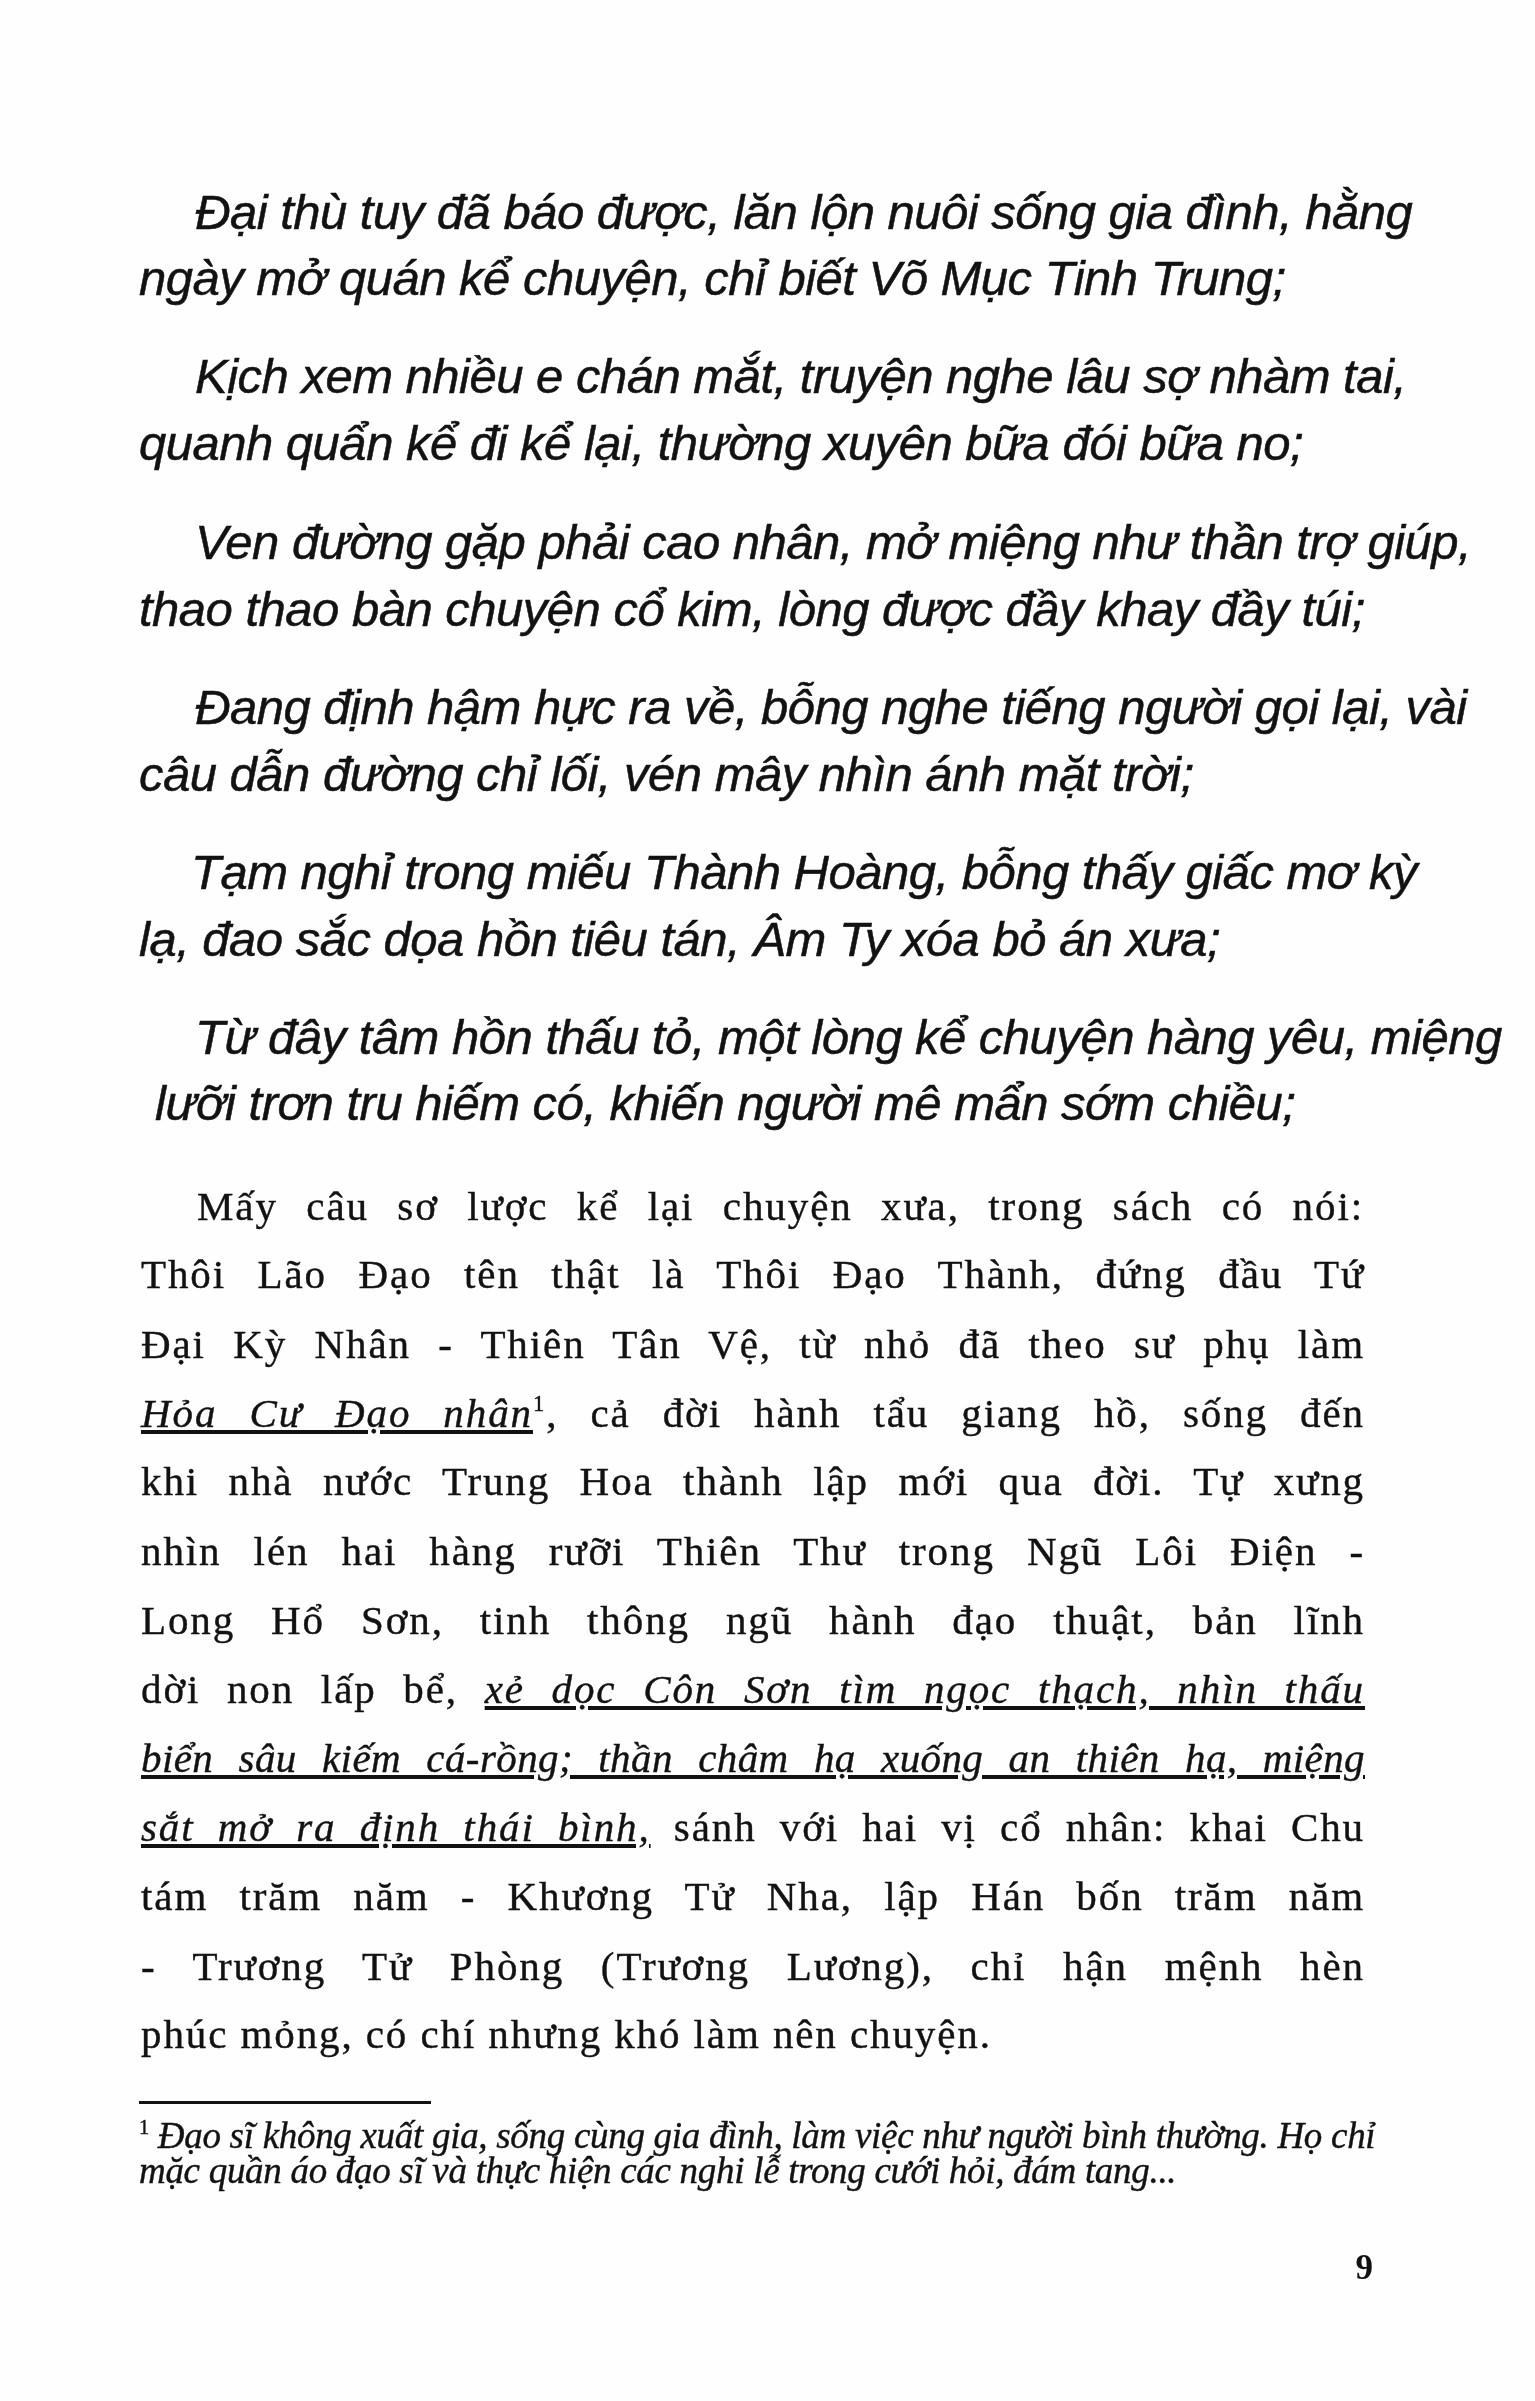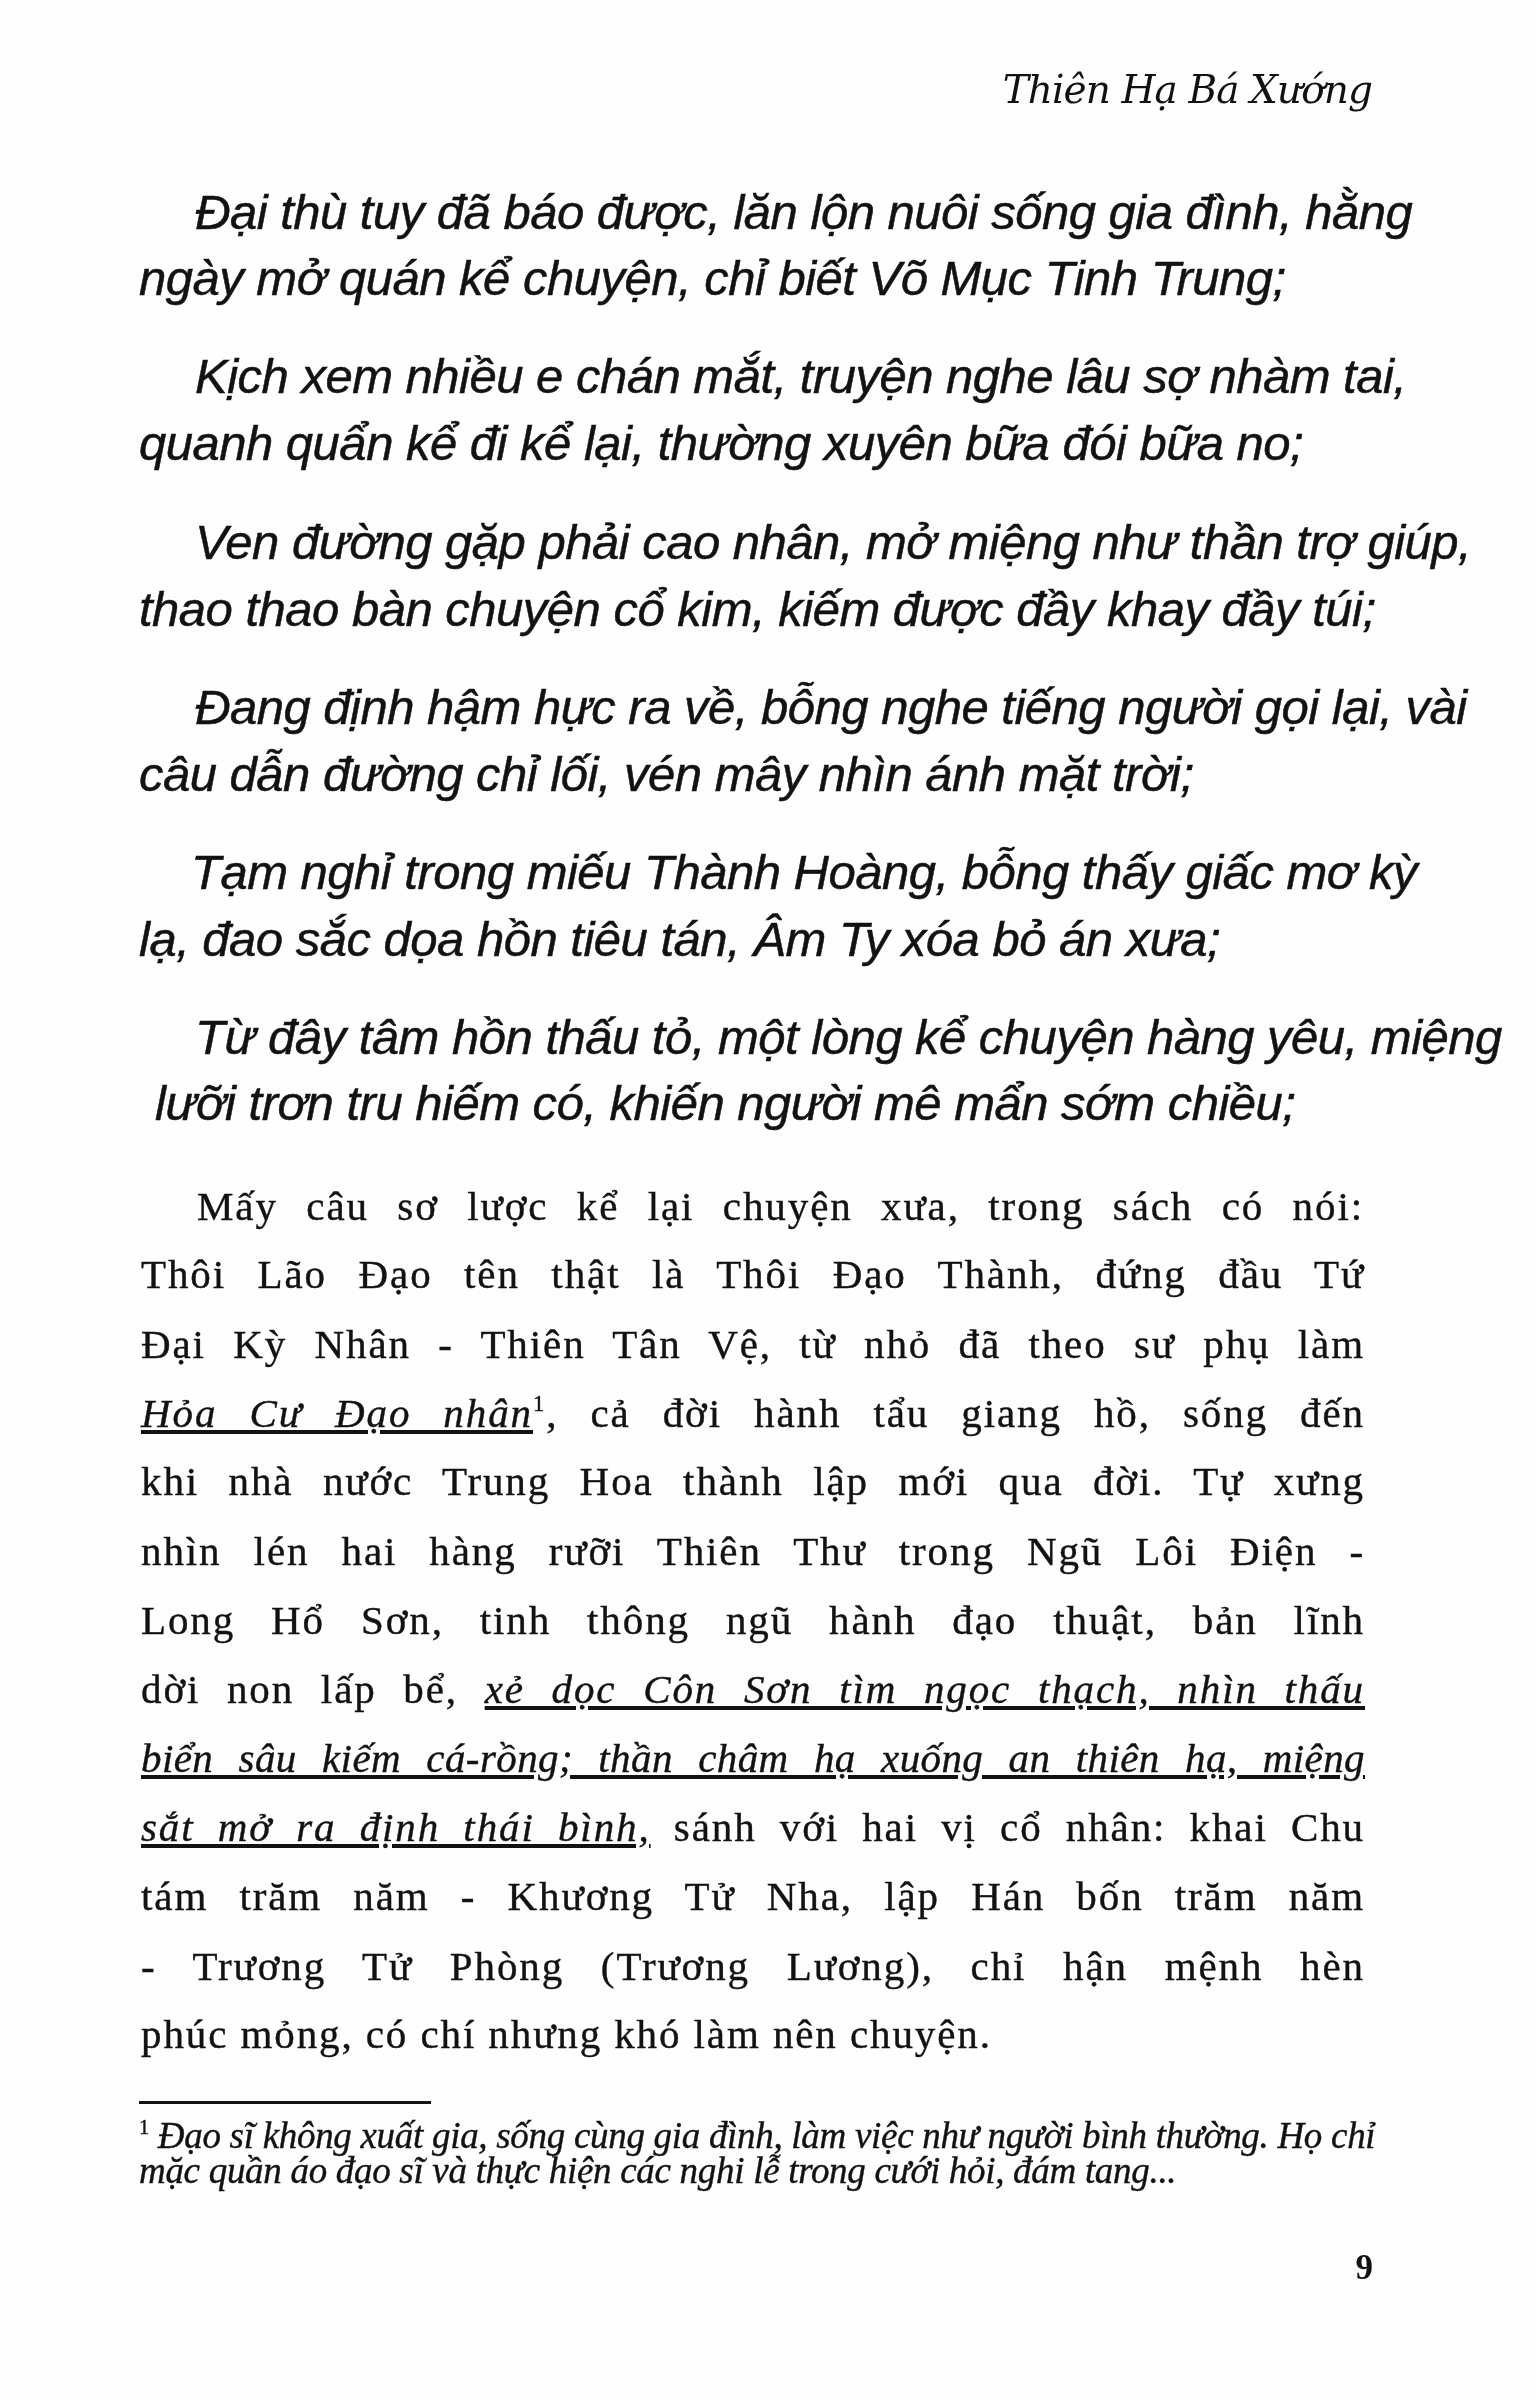--- a/index.html
+++ b/index.html
@@ -94,34 +94,33 @@
     line-height: 35px;
     text-align: right;
     color: #111;
   }
 </style>
 </head>
 <body>
 
 <div class="page">
 
-  <div class="running-header">Thiên Hạ Bá Xướng</div>
 
   <div>
     <div>
       <div class="line stanza-line" style="left:195px; width:1167px; top:188px;">Đại thù tuy đã báo được, lăn lộn nuôi sống gia đình, hằng</div>
       <div class="line stanza-line last" style="left:139px; width:1224px; top:254px;">ngày mở quán kể chuyện, chỉ biết Võ Mục Tinh Trung;</div>
     </div>
     <div>
       <div class="line stanza-line" style="left:195px; width:1167px; top:352px;">Kịch xem nhiều e chán mắt, truyện nghe lâu sợ nhàm tai,</div>
       <div class="line stanza-line last" style="left:139px; width:1224px; top:419px;">quanh quẩn kể đi kể lại, thường xuyên bữa đói bữa no;</div>
     </div>
     <div>
       <div class="line stanza-line" style="left:195px; width:1167px; top:518px;">Ven đường gặp phải cao nhân, mở miệng như thần trợ giúp,</div>
-      <div class="line stanza-line last" style="left:139px; width:1224px; top:585px;">thao thao bàn chuyện cổ kim, kiếm được đầy khay đầy túi;</div>
+      <div class="line stanza-line last" style="left:139px; width:1224px; top:585px;">thao thao bàn chuyện cổ kim, lòng được đầy khay đầy túi;</div>
     </div>
     <div>
       <div class="line stanza-line" style="left:195px; width:1167px; top:683px;">Đang định hậm hực ra về, bỗng nghe tiếng người gọi lại, vài</div>
       <div class="line stanza-line last" style="left:139px; width:1224px; top:750px;">câu dẫn đường chỉ lối, vén mây nhìn ánh mặt trời;</div>
     </div>
     <div>
       <div class="line stanza-line" style="left:191px; width:1167px; top:848px;">Tạm nghỉ trong miếu Thành Hoàng, bỗng thấy giấc mơ kỳ</div>
       <div class="line stanza-line last" style="left:139px; width:1224px; top:915px;">lạ, đao sắc dọa hồn tiêu tán, Âm Ty xóa bỏ án xưa;</div>
     </div>
     <div>

